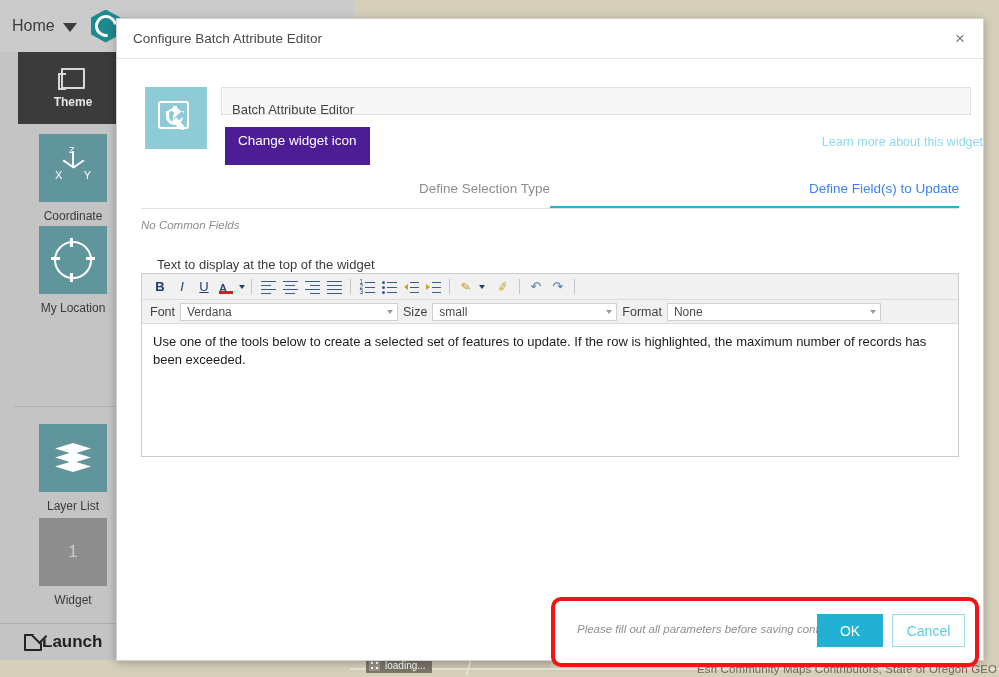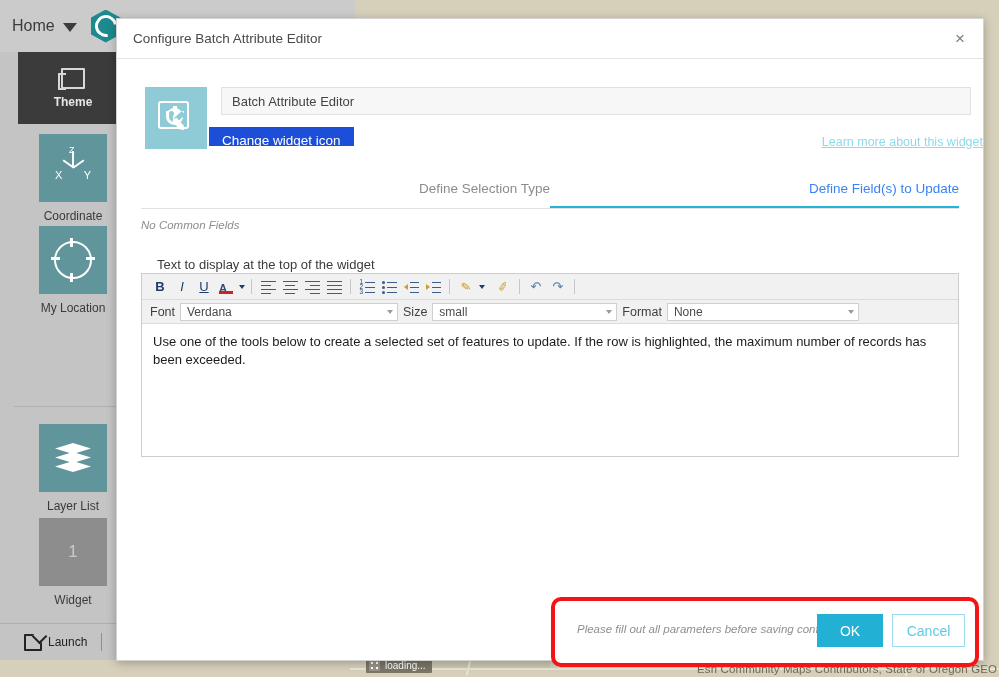--- a/index.html
+++ b/index.html
@@ -115,21 +115,21 @@
     position:absolute;left:0;width:36px;height:11px;background:#fff;
     clip-path:polygon(50% 0,100% 50%,50% 100%,0 50%);
   }
 
   
   #builder-footer{
     position:absolute;left:0;bottom:0;width:343px;height:36px;
     background:#c4c4c4;border-top:1px solid #aeaeae;
     display:flex;align-items:center;padding-left:24px;gap:14px;
   }
-  .launch-btn{display:flex;align-items:center;gap:6px;font-size:12px;color:#232323;font-weight:normal;}
+  .launch-btn{display:flex;align-items:center;gap:0;font-size:17px;color:#232323;font-weight:bold;}
   .launch-glyph{
     width:14px;height:13px;border:2px solid #232323;position:relative;border-radius:1px;
   }
   .launch-glyph:after{
     content:"";position:absolute;right:-5px;top:-5px;width:9px;height:9px;
     background:#c4c4c4;border-left:2px solid #232323;border-bottom:2px solid #232323;
     transform:rotate(-45deg);
   }
   .footer-divider{width:1px;height:18px;background:#8f8f8f;}
 
@@ -182,31 +182,31 @@
   }
   .ic-gearedit .pencilcut{
     position:absolute;left:16px;top:14px;width:11px;height:5px;background:#8fcbd6;
     transform:rotate(-42deg);
   }
 
   #widget-name-input{
     position:absolute;left:104px;top:28px;width:836px;height:28px;
     max-width:750px;
     background:#f7f7f7;border:1px solid #e0e0e0;
-    font-size:13px;color:#444;padding:0 10px;line-height:28px;
+    font-size:13px;color:#444;padding:8px 10px;line-height:28px;
     box-sizing:border-box;
   }
   #change-icon-btn{
-    position:absolute;left:92px;top:68px;height:19px;
-    background:#1d4ed8;color:#fff;font-size:13.5px;
+    position:absolute;left:108px;top:68px;height:38px;
+    background:#4c1d95;color:#fff;font-size:13.5px;
     padding:0 13px;line-height:27px;cursor:pointer;
   }
   #learn-more-link{
     position:absolute;right:0;top:76px;font-size:12.5px;color:#8fd9ec;
-    text-decoration:underline;cursor:pointer;
+    cursor:pointer;
   }
 
   
   #dialog-tabs{
     position:absolute;left:24px;top:112px;width:818px;height:37px;
     border-bottom:1px solid #e2e2e2;display:flex;
   }
   .dtab{
     flex:1;text-align:right;font-size:13.5px;color:#8c8c8c;
     line-height:36px;cursor:pointer;
@@ -552,21 +552,21 @@
         <span class="fld-sel" style="width:218px;">
           <span>Verdana</span>
           <span class="sel-caret"></span>
         </span>
         <span class="fld-lbl">Size</span>
         <span class="fld-sel" style="width:185px;">
           <span>small</span>
           <span class="sel-caret"></span>
         </span>
         <span class="fld-lbl">Format</span>
-        <span class="fld-sel" style="width:192px;">
+        <span class="fld-sel" style="width:214px;">
           <span>None</span>
           <span class="sel-caret"></span>
         </span>
       </div>
 
       <div id="rte-editor">Use one of the tools below to create a selected set of features to update. If the row is highlighted, the maximum number of records has been exceeded.</div>
     </div>
 
   </div>
 </div>

